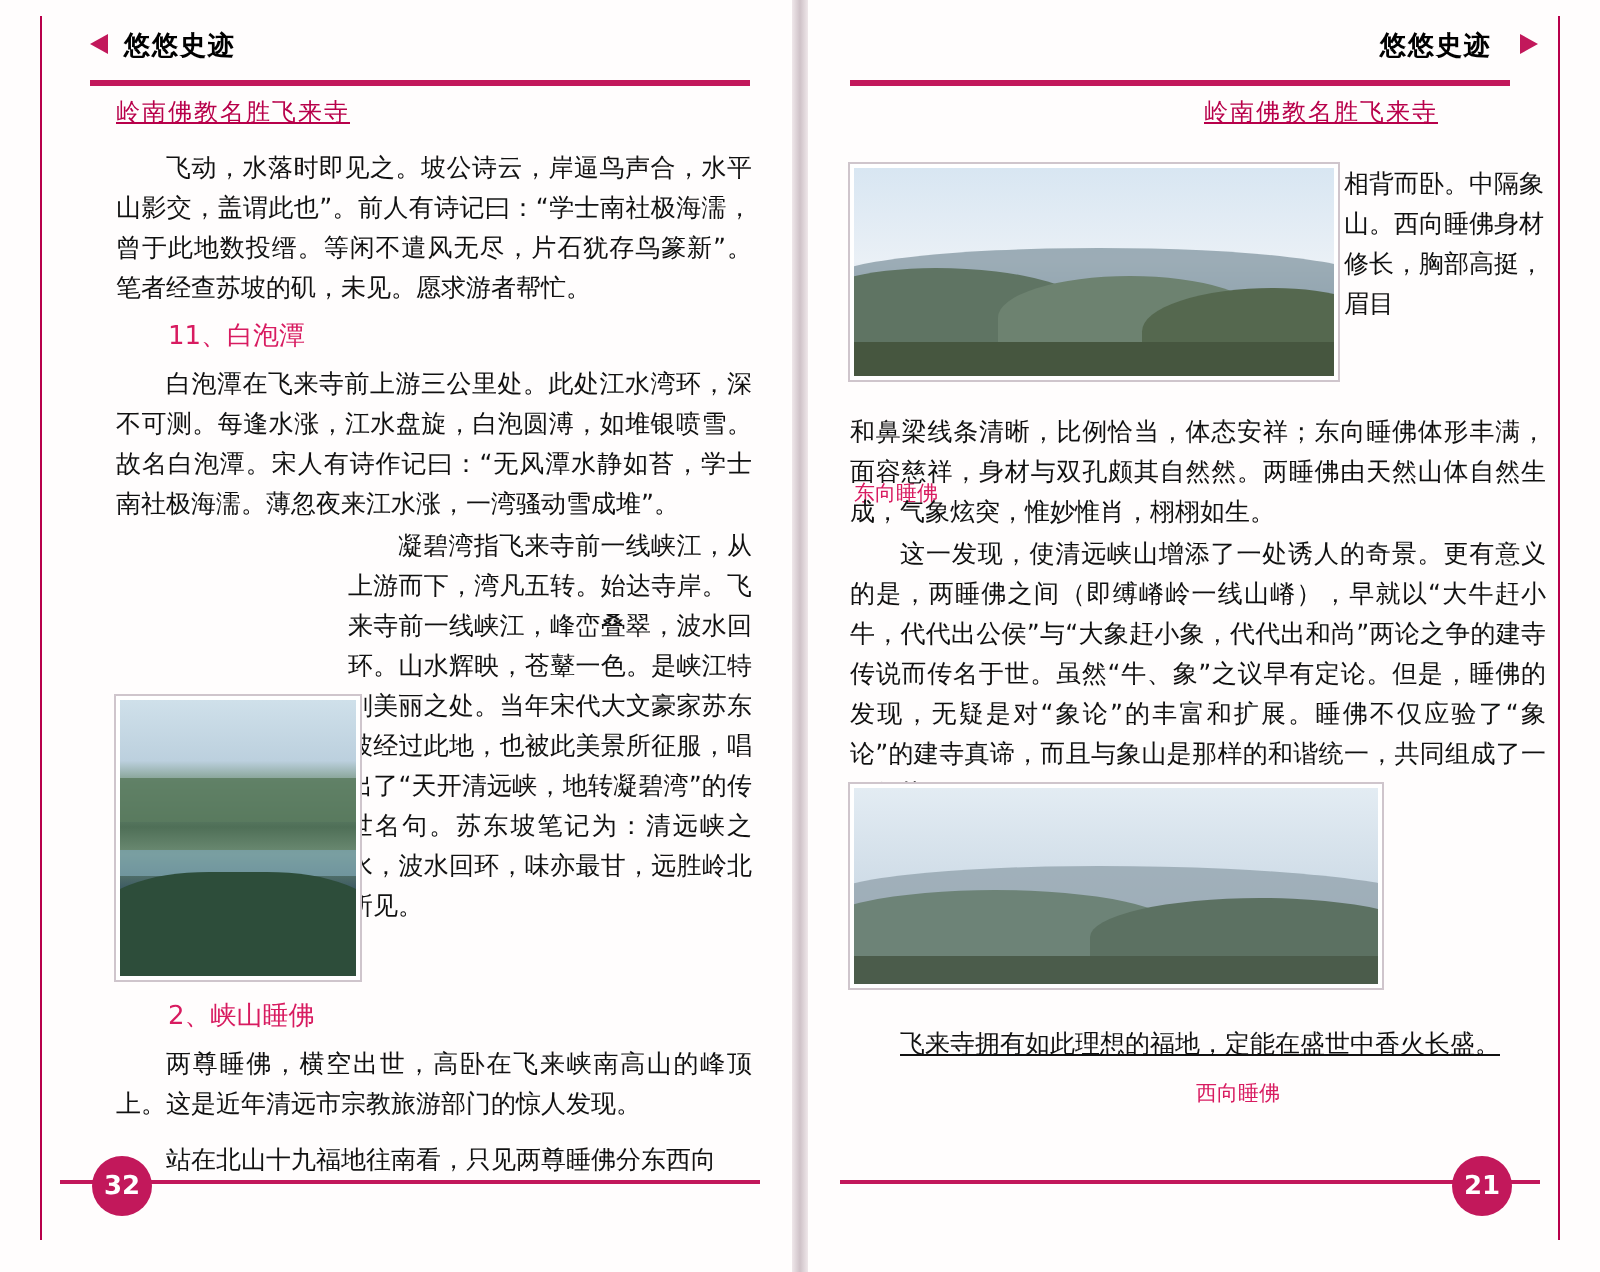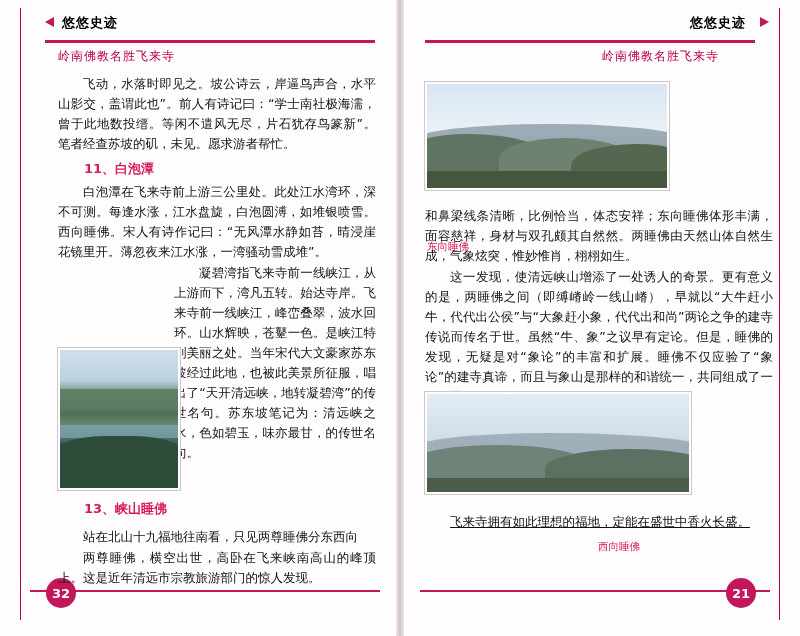--- a/index.html
+++ b/index.html
@@ -49,42 +49,42 @@
     font-family:"DejaVu Sans", sans-serif;font-weight:bold;
   }
   .bookname.l{left:62px;}
   .bookname.r{left:690px;}
   .tri{
     position:absolute;top:17px;width:0;height:0;
   }
   .tri.l{left:45px;border-top:5px solid transparent;border-bottom:5px solid transparent;border-right:9px solid #c2185b;}
   .tri.r{left:760px;border-top:5px solid transparent;border-bottom:5px solid transparent;border-left:9px solid #c2185b;}
   .subhead{
-    position:absolute;top:48px;font-size:12px;color:#b8004a;letter-spacing:1px;
+    position:absolute;top:48px;font-size:12px;color:#b8004a;letter-spacing:1px;text-decoration:underline;
   }
   .subhead.l{left:58px;}
   .subhead.r{left:602px;}
 
   
   .pagenum{
     position:absolute;top:578px;width:30px;height:30px;border-radius:50%;
     background:#c2185b;color:#fff;font-size:13px;display:flex;align-items:center;
     justify-content:center;font-weight:bold;
   }
   .pagenum.l{left:46px;}
   .pagenum.r{left:726px;}
 
   
   .col{
     position:absolute;font-size:12.5px;line-height:20px;color:#111;
     text-align:justify;
   }
   .col p{margin:0 0 1px 0;text-indent:2em;}
   .sect{
-    color:#d81b60;font-size:13px;font-weight:bold;margin:5px 0 3px 0;text-indent:2em;
+    color:#d81b60;font-size:13px;font-weight:normal;margin:5px 0 3px 0;text-indent:2em;
   }
   
   .photo{
     position:absolute;border:2px solid #fff;box-shadow:0 0 0 1px #cfc5cc;
     overflow:hidden;
   }
   .cap{
     position:absolute;color:#d81b60;font-size:10.5px;margin-top:48px;
   }
   .ph-sky{background:linear-gradient(to bottom,#d8e6f2 0%,#eaf0f6 45%,#cdd9e4 60%,#b9c9d8 100%);}
@@ -115,52 +115,55 @@
   <div class="botline l"></div>
   <div class="botline r"></div>
 
   <div class="pagenum l">32</div>
   <div class="pagenum r">21</div>
 
   <div class="col" style="left:58px;top:74px;width:318px;">
     <p>飞动，水落时即见之。坡公诗云，岸逼鸟声合，水平山影交，盖谓此也”。前人有诗记曰：“学士南社极海濡，曾于此地数投缙。等闲不遣风无尽，片石犹存鸟篆新”。笔者经查苏坡的矶，未见。愿求游者帮忙。</p>
 
     <div class="sect">11、白泡潭</div>
-    <p>白泡潭在飞来寺前上游三公里处。此处江水湾环，深不可测。每逢水涨，江水盘旋，白泡圆溥，如堆银喷雪。西向睡佛。宋人有诗作记曰：“无风潭水静如苔，晴浸崖花镜里开。薄忽夜来江水涨，一湾骚动雪成堆”。</p>
+    <p>白泡潭在飞来寺前上游三公里处。此处江水湾环，深不可测。每逢水涨，江水盘旋，白泡圆溥，如堆银喷雪。故名白泡潭。宋人有诗作记曰：“无风潭水静如苔，学士南社极海濡。薄忽夜来江水涨，一湾骚动雪成堆”。</p>
 
 
     <div class="clearfix">
       <div style="float:left;width:116px;height:190px;"></div>
-      <p>凝碧湾指飞来寺前一线峡江，从上游而下，湾凡五转。始达寺岸。飞来寺前一线峡江，峰峦叠翠，波水回环。山水辉映，苍鼙一色。是峡江特别美丽之处。当年宋代大文豪家苏东坡经过此地，也被此美景所征服，唱出了“天开清远峡，地转凝碧湾”的传世名句。苏东坡笔记为：清远峡之水，色如碧玉，味亦最甘，的传世名句。</p>
+      <p>凝碧湾指飞来寺前一线峡江，从上游而下，湾凡五转。始达寺岸。飞来寺前一线峡江，峰峦叠翠，波水回环。山水辉映，苍鼙一色。是峡江特别美丽之处。当年宋代大文豪家苏东坡经过此地，也被此美景所征服，唱出了“天开清远峡，地转凝碧湾”的传世名句。苏东坡笔记为：清远峡之水，波水回环，味亦最甘，远胜岭北所见。</p>
     </div>
   </div>
 
   <div class="photo" style="left:58px;top:348px;width:118px;height:138px;">
     <div style="position:absolute;inset:0;background:linear-gradient(to bottom,#cfe0ea 0%,#bcd0de 22%,#7e9c8b 30%,#4f6f57 46%,#6d8c74 56%,#3e5c63 68%,#2f4f58 100%);"></div>
     <div style="position:absolute;left:0;top:28%;width:100%;height:16%;background:#5b7b5f;opacity:.85;"></div>
     <div style="position:absolute;left:0;top:54%;width:100%;height:10%;background:#7fa7b5;opacity:.7;"></div>
     <div style="position:absolute;left:-10%;top:62%;width:120%;height:40%;background:#2d4d3a;border-radius:40% 40% 0 0;"></div>
   </div>
 
   <div class="col" style="left:58px;top:494px;width:318px;">
-    <div class="sect">13、峡山睡佛</div>
+    <div class="sect">2、峡山睡佛</div>
+    <p>两尊睡佛，横空出世，高卧在飞来峡南高山的峰顶上。这是近年清远市宗教旅游部门的惊人发现。</p>
     <p style="margin-top:8px;">站在北山十九福地往南看，只见两尊睡佛分东西向</p>
-    <p>两尊睡佛，横空出世，高卧在飞来峡南高山的峰顶上。这是近年清远市宗教旅游部门的惊人发现。</p>
   </div>
 
   <div class="photo" style="left:425px;top:82px;width:240px;height:104px;">
     <div class="ph-sky" style="position:absolute;inset:0;"></div>
     <div style="position:absolute;left:-5%;top:38%;width:112%;height:30%;background:#8296a0;border-radius:50% 50% 0 0;opacity:.75;"></div>
     <div style="position:absolute;left:-10%;top:48%;width:60%;height:40%;background:#5f7463;border-radius:45% 55% 0 0;"></div>
     <div style="position:absolute;left:30%;top:52%;width:55%;height:40%;background:#6d8270;border-radius:50% 50% 0 0;"></div>
     <div style="position:absolute;left:60%;top:58%;width:50%;height:38%;background:#55684f;border-radius:55% 45% 0 0;"></div>
     <div style="position:absolute;left:0;bottom:0;width:100%;height:16%;background:#46563f;"></div>
   </div>
   <div class="cap" style="left:427px;top:192px;">东向睡佛</div>
 
+  <div class="col" style="left:672px;top:82px;width:100px;font-size:12.5px;line-height:20px;">
+    <p style="text-indent:0;">相背而卧。中隔象山。西向睡佛身材修长，胸部高挺，眉目</p>
+  </div>
 
   <div class="col" style="left:425px;top:206px;width:348px;">
     <p style="text-indent:0;">和鼻梁线条清晰，比例恰当，体态安祥；东向睡佛体形丰满，面容慈祥，身材与双孔颇其自然然。两睡佛由天然山体自然生成，气象炫突，惟妙惟肖，栩栩如生。</p>
     <p>这一发现，使清远峡山增添了一处诱人的奇景。更有意义的是，两睡佛之间（即缚嵴岭一线山嵴），早就以“大牛赶小牛，代代出公侯”与“大象赶小象，代代出和尚”两论之争的建寺传说而传名于世。虽然“牛、象”之议早有定论。但是，睡佛的发现，无疑是对“象论”的丰富和扩展。睡佛不仅应验了“象论”的建寺真谛，而且与象山是那样的和谐统一，共同组成了一组气势</p>
   </div>
 
   <div class="photo" style="left:425px;top:392px;width:262px;height:98px;">
     <div style="position:absolute;inset:0;background:linear-gradient(to bottom,#e3ecf3 0%,#cfdce7 50%,#aebecd 100%);"></div>
     <div style="position:absolute;left:-5%;top:40%;width:115%;height:34%;background:#93a4ae;border-radius:45% 55% 0 0;opacity:.8;"></div>
     <div style="position:absolute;left:-8%;top:52%;width:70%;height:40%;background:#6d8377;border-radius:50% 50% 0 0;"></div>

